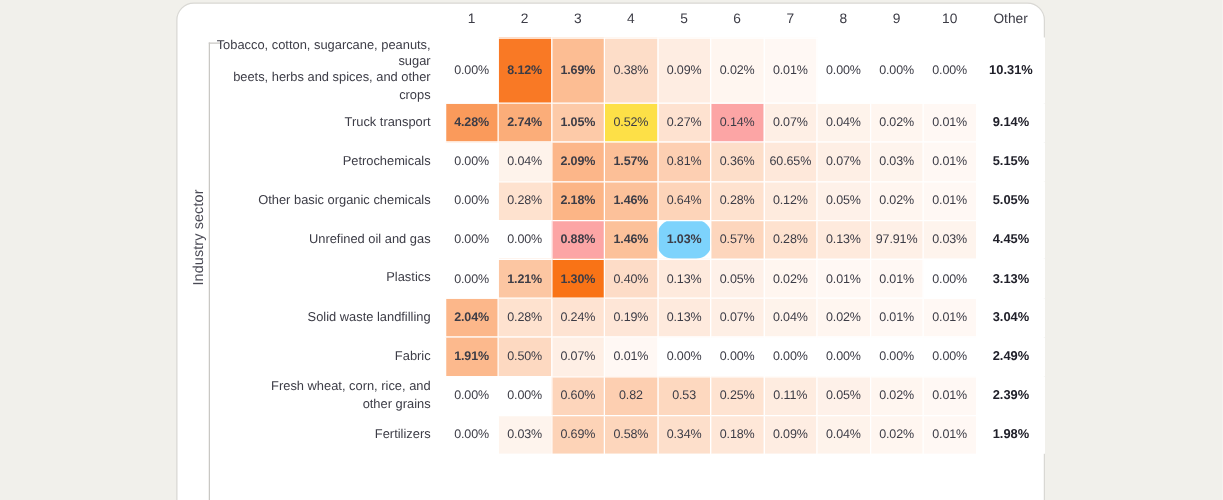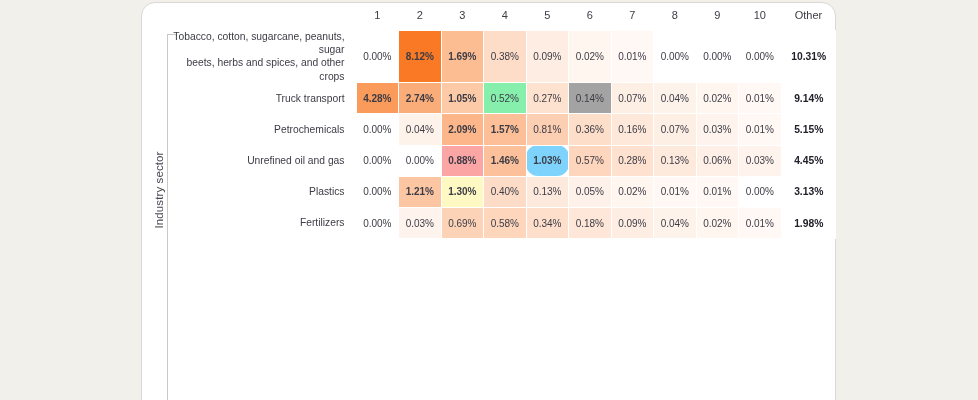--- a/index.html
+++ b/index.html
@@ -148,70 +148,127 @@
             <td class="cell" style="background: rgb(255, 255, 255);">0.00%</td>
             <td class="cell" style="background: rgb(255, 255, 255);">0.00%</td>
             <td class="cell" style="background: rgb(255, 255, 255);">0.00%</td>
             <td class="total">10.31%</td>
           </tr>
           <tr>
             <td class="rowlabel">Truck transport</td>
             <td class="cell strong" style="background: rgb(250, 154, 91);">4.28%</td>
             <td class="cell strong" style="background: rgb(251, 173, 121);">2.74%</td>
             <td class="cell strong" style="background: rgb(253, 202, 168);">1.05%</td>
-            <td class="cell" style="background: #86efac;">0.52%</td>
+            <td class="cell" style="background: #fde047;">0.52%</td>
             <td class="cell" style="background: rgb(254, 226, 208);">0.27%</td>
-            <td class="cell" style="background: #a3a3a3;">0.14%</td>
+            <td class="cell" style="background: #fca5a5;">0.14%</td>
             <td class="cell" style="background: rgb(254, 239, 229);">0.07%</td>
             <td class="cell" style="background: rgb(254, 243, 235);">0.04%</td>
             <td class="cell" style="background: rgb(255, 246, 240);">0.02%</td>
             <td class="cell" style="background: rgb(255, 248, 244);">0.01%</td>
             <td class="total">9.14%</td>
           </tr>
           <tr>
             <td class="rowlabel">Petrochemicals</td>
             <td class="cell" style="background: rgb(255, 255, 255);">0.00%</td>
             <td class="cell" style="background: rgb(254, 243, 235);">0.04%</td>
             <td class="cell strong" style="background: rgb(252, 182, 137);">2.09%</td>
             <td class="cell strong" style="background: rgb(252, 191, 151);">1.57%</td>
             <td class="cell" style="background: rgb(253, 207, 178);">0.81%</td>
             <td class="cell" style="background: rgb(253, 222, 201);">0.36%</td>
-            <td class="cell" style="background: rgb(254, 232, 218);">0.16%</td>
+            <td class="cell" style="background: rgb(254, 232, 218);">60.65%</td>
             <td class="cell" style="background: rgb(254, 239, 229);">0.07%</td>
             <td class="cell" style="background: rgb(254, 244, 237);">0.03%</td>
             <td class="cell" style="background: rgb(255, 248, 244);">0.01%</td>
             <td class="total">5.15%</td>
+          </tr>
+          <tr>
+            <td class="rowlabel">Other basic organic chemicals</td>
+            <td class="cell" style="background: rgb(255, 255, 255);">0.00%</td>
+            <td class="cell" style="background: rgb(254, 226, 207);">0.28%</td>
+            <td class="cell strong" style="background: rgb(252, 181, 134);">2.18%</td>
+            <td class="cell strong" style="background: rgb(252, 193, 154);">1.46%</td>
+            <td class="cell" style="background: rgb(253, 212, 185);">0.64%</td>
+            <td class="cell" style="background: rgb(254, 226, 207);">0.28%</td>
+            <td class="cell" style="background: rgb(254, 235, 222);">0.12%</td>
+            <td class="cell" style="background: rgb(254, 241, 233);">0.05%</td>
+            <td class="cell" style="background: rgb(255, 246, 240);">0.02%</td>
+            <td class="cell" style="background: rgb(255, 248, 244);">0.01%</td>
+            <td class="total">5.05%</td>
           </tr>
           <tr>
             <td class="rowlabel">Unrefined oil and gas</td>
             <td class="cell" style="background: rgb(255, 255, 255);">0.00%</td>
             <td class="cell" style="background: rgb(255, 255, 255);">0.00%</td>
             <td class="cell strong" style="background: #fca5a5;">0.88%</td>
             <td class="cell strong" style="background: rgb(252, 193, 154);">1.46%</td>
             <td class="cell strong" style="background: #7dd3fc; border-radius: 12px;">1.03%</td>
             <td class="cell" style="background: rgb(253, 214, 189);">0.57%</td>
             <td class="cell" style="background: rgb(254, 226, 207);">0.28%</td>
             <td class="cell" style="background: rgb(254, 234, 221);">0.13%</td>
-            <td class="cell" style="background: rgb(254, 240, 231);">0.06%</td>
+            <td class="cell" style="background: rgb(254, 240, 231);">97.91%</td>
             <td class="cell" style="background: rgb(254, 244, 237);">0.03%</td>
             <td class="total">4.45%</td>
           </tr>
           <tr>
             <td class="rowlabel">Plastics</td>
             <td class="cell" style="background: rgb(255, 255, 255);">0.00%</td>
             <td class="cell strong" style="background: rgb(252, 198, 162);">1.21%</td>
-            <td class="cell strong" style="background: #fef9c3;">1.30%</td>
+            <td class="cell strong" style="background: #f97316;">1.30%</td>
             <td class="cell" style="background: rgb(253, 220, 199);">0.40%</td>
             <td class="cell" style="background: rgb(254, 234, 221);">0.13%</td>
             <td class="cell" style="background: rgb(254, 241, 233);">0.05%</td>
             <td class="cell" style="background: rgb(255, 246, 240);">0.02%</td>
             <td class="cell" style="background: rgb(255, 248, 244);">0.01%</td>
             <td class="cell" style="background: rgb(255, 248, 244);">0.01%</td>
             <td class="cell" style="background: rgb(255, 255, 255);">0.00%</td>
             <td class="total">3.13%</td>
+          </tr>
+          <tr>
+            <td class="rowlabel">Solid waste landfilling</td>
+            <td class="cell strong" style="background: rgb(252, 183, 138);">2.04%</td>
+            <td class="cell" style="background: rgb(254, 226, 207);">0.28%</td>
+            <td class="cell" style="background: rgb(254, 227, 210);">0.24%</td>
+            <td class="cell" style="background: rgb(254, 230, 215);">0.19%</td>
+            <td class="cell" style="background: rgb(254, 234, 221);">0.13%</td>
+            <td class="cell" style="background: rgb(254, 239, 229);">0.07%</td>
+            <td class="cell" style="background: rgb(254, 243, 235);">0.04%</td>
+            <td class="cell" style="background: rgb(255, 246, 240);">0.02%</td>
+            <td class="cell" style="background: rgb(255, 248, 244);">0.01%</td>
+            <td class="cell" style="background: rgb(255, 248, 244);">0.01%</td>
+            <td class="total">3.04%</td>
+          </tr>
+          <tr>
+            <td class="rowlabel">Fabric</td>
+            <td class="cell strong" style="background: rgb(252, 185, 141);">1.91%</td>
+            <td class="cell" style="background: rgb(253, 217, 193);">0.50%</td>
+            <td class="cell" style="background: rgb(254, 239, 229);">0.07%</td>
+            <td class="cell" style="background: rgb(255, 248, 244);">0.01%</td>
+            <td class="cell" style="background: rgb(255, 255, 255);">0.00%</td>
+            <td class="cell" style="background: rgb(255, 255, 255);">0.00%</td>
+            <td class="cell" style="background: rgb(255, 255, 255);">0.00%</td>
+            <td class="cell" style="background: rgb(255, 255, 255);">0.00%</td>
+            <td class="cell" style="background: rgb(255, 255, 255);">0.00%</td>
+            <td class="cell" style="background: rgb(255, 255, 255);">0.00%</td>
+            <td class="total">2.49%</td>
+          </tr>
+          <tr>
+            <td class="rowlabel">Fresh wheat, corn, rice, and
+other grains</td>
+            <td class="cell" style="background: rgb(255, 255, 255);">0.00%</td>
+            <td class="cell" style="background: rgb(255, 255, 255);">0.00%</td>
+            <td class="cell" style="background: rgb(253, 213, 187);">0.60%</td>
+            <td class="cell" style="background: rgb(253, 207, 177);">0.82</td>
+            <td class="cell" style="background: rgb(253, 216, 191);">0.53</td>
+            <td class="cell" style="background: rgb(254, 227, 209);">0.25%</td>
+            <td class="cell" style="background: rgb(254, 236, 224);">0.11%</td>
+            <td class="cell" style="background: rgb(254, 241, 233);">0.05%</td>
+            <td class="cell" style="background: rgb(255, 246, 240);">0.02%</td>
+            <td class="cell" style="background: rgb(255, 248, 244);">0.01%</td>
+            <td class="total">2.39%</td>
           </tr>
           <tr>
             <td class="rowlabel">Fertilizers</td>
             <td class="cell" style="background: rgb(255, 255, 255);">0.00%</td>
             <td class="cell" style="background: rgb(254, 244, 237);">0.03%</td>
             <td class="cell" style="background: rgb(253, 211, 183);">0.69%</td>
             <td class="cell" style="background: rgb(253, 214, 188);">0.58%</td>
             <td class="cell" style="background: rgb(253, 223, 203);">0.34%</td>
             <td class="cell" style="background: rgb(254, 231, 216);">0.18%</td>
             <td class="cell" style="background: rgb(254, 237, 226);">0.09%</td>

